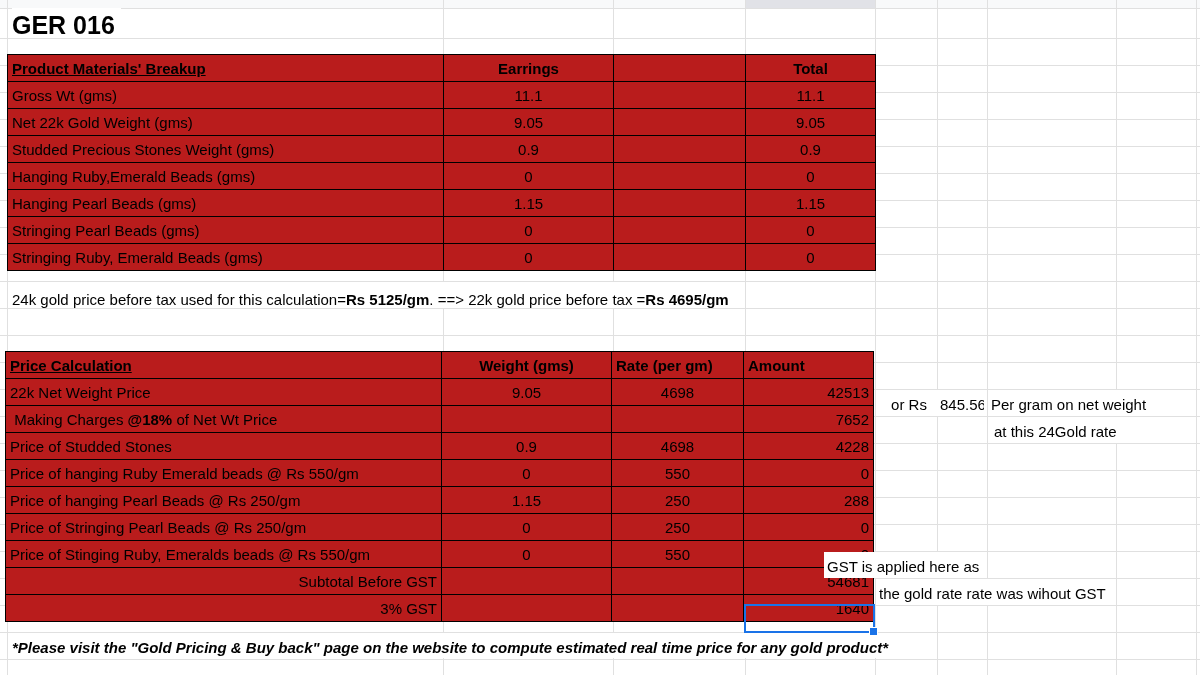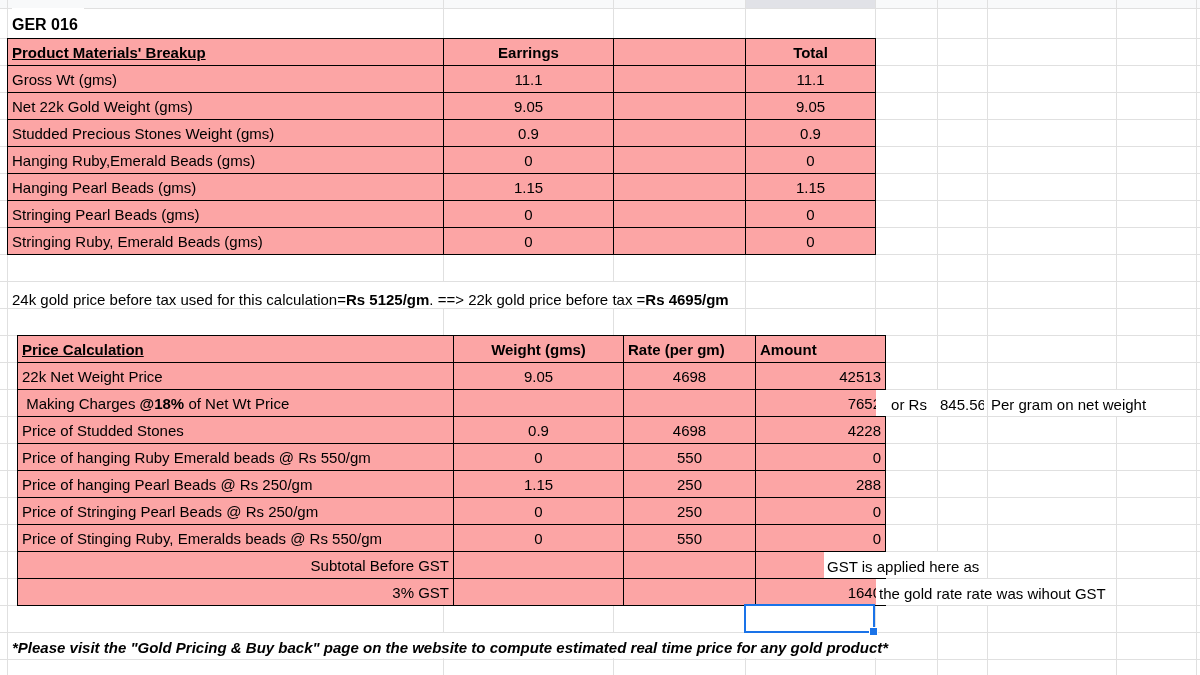--- a/index.html
+++ b/index.html
@@ -9,33 +9,33 @@
   }
   
   .gl{position:absolute;background:#e0e0e0;}
   .gl.v{width:1px;top:0;height:675px;}
   .gl.h{height:1px;left:0;width:1200px;}
   
   .colstrip{position:absolute;left:0;top:0;width:1200px;height:8px;background:#f8f9fa;}
   .colstrip .hl{position:absolute;left:746px;top:0;width:129px;height:8px;background:#e1e2e7;}
   
   table.sheet-tbl{
-    position:absolute;border-collapse:collapse;table-layout:fixed;background:#fca5a5;
+    position:absolute;border-collapse:collapse;table-layout:fixed;background:#b91c1c;margin-top:16px;
   }
   table.sheet-tbl td{
     border:1.5px solid #000;padding:0 4px 3px 4px;vertical-align:bottom;
     white-space:pre;overflow:hidden;font-size:15px;line-height:19px;
   }
   table.sheet-tbl tr{height:27px;}
   .c{text-align:center;}
   .r{text-align:right;}
   .b{font-weight:bold;}
   .ul{text-decoration:underline;}
   .title-cell{position:absolute;left:12px;top:8px;height:30px;display:flex;align-items:flex-end;
-    font-size:16px;font-weight:bold;line-height:26px;background:#fff;padding-right:6px;}
+    font-size:25px;font-weight:bold;line-height:26px;background:#fff;padding-right:6px;}
   .note-line{position:absolute;left:12px;top:282px;height:26px;background:#fff;padding-right:8px;
     display:flex;align-items:flex-end;}
   .footer-line{position:absolute;left:12px;top:633px;height:25px;background:#fff;padding-right:8px;
     font-weight:bold;font-style:italic;display:flex;align-items:flex-end;white-space:pre;line-height:21px;}
   
   .ann{position:absolute;height:26px;background:#fff;display:flex;align-items:flex-end;
     white-space:pre;padding:0 3px;}
   .ann>span{line-height:22px;white-space:pre;}
   .ann.center{justify-content:center;}
   .clipped{overflow:hidden;padding:0;}
@@ -156,21 +156,21 @@
   </tbody>
     </table>
 
   <div class="note-line">
     <span>24k gold price before tax used for this calculation= </span>
       <span class="b">Rs 5125/gm</span>
       <span>.  ==&gt; 22k gold price before tax =</span>
       <span class="b">Rs 4695/gm</span>
   </div>
 
-  <table class="sheet-tbl" style="left:17px;top:335px;width:868px;">
+  <table class="sheet-tbl" style="left:5px;top:335px;width:868px;">
     <colgroup>
         <col style="width:436px">
         <col style="width:170px">
         <col style="width:132px">
         <col style="width:130px">
       </colgroup>
     <tbody>
         <tr>
       <td class="b ul">Price Calculation</td>
       <td class="c b">Weight (gms)</td>
@@ -230,20 +230,21 @@
       <td></td>
       <td></td>
       <td class="r">1640</td>
     </tr>
   </tbody>
     </table>
 
   <div class="ann center" style="left:876px;top:390px;width:60px;"><span>or Rs</span></div>
   <div class="ann clipped" style="left:940px;top:390px;width:44px;"><span>845.56</span></div>
   <div class="ann" style="left:988px;top:390px;"><span>Per gram on net weight</span></div>
+  <div class="ann" style="left:991px;top:417px;"><span>at this 24Gold rate</span></div>
   <div class="ann" style="left:824px;top:552px;"><span>GST is applied here as</span></div>
   <div class="ann" style="left:876px;top:579px;"><span>the gold rate rate was wihout GST</span></div>
 
   <div class="footer-line">*Please visit the "Gold Pricing &amp; Buy back" page on the website to compute estimated real time price for any gold product*</div>
 
   <div class="sel">
     <div class="handle"></div>
   </div>
 
 </div>

